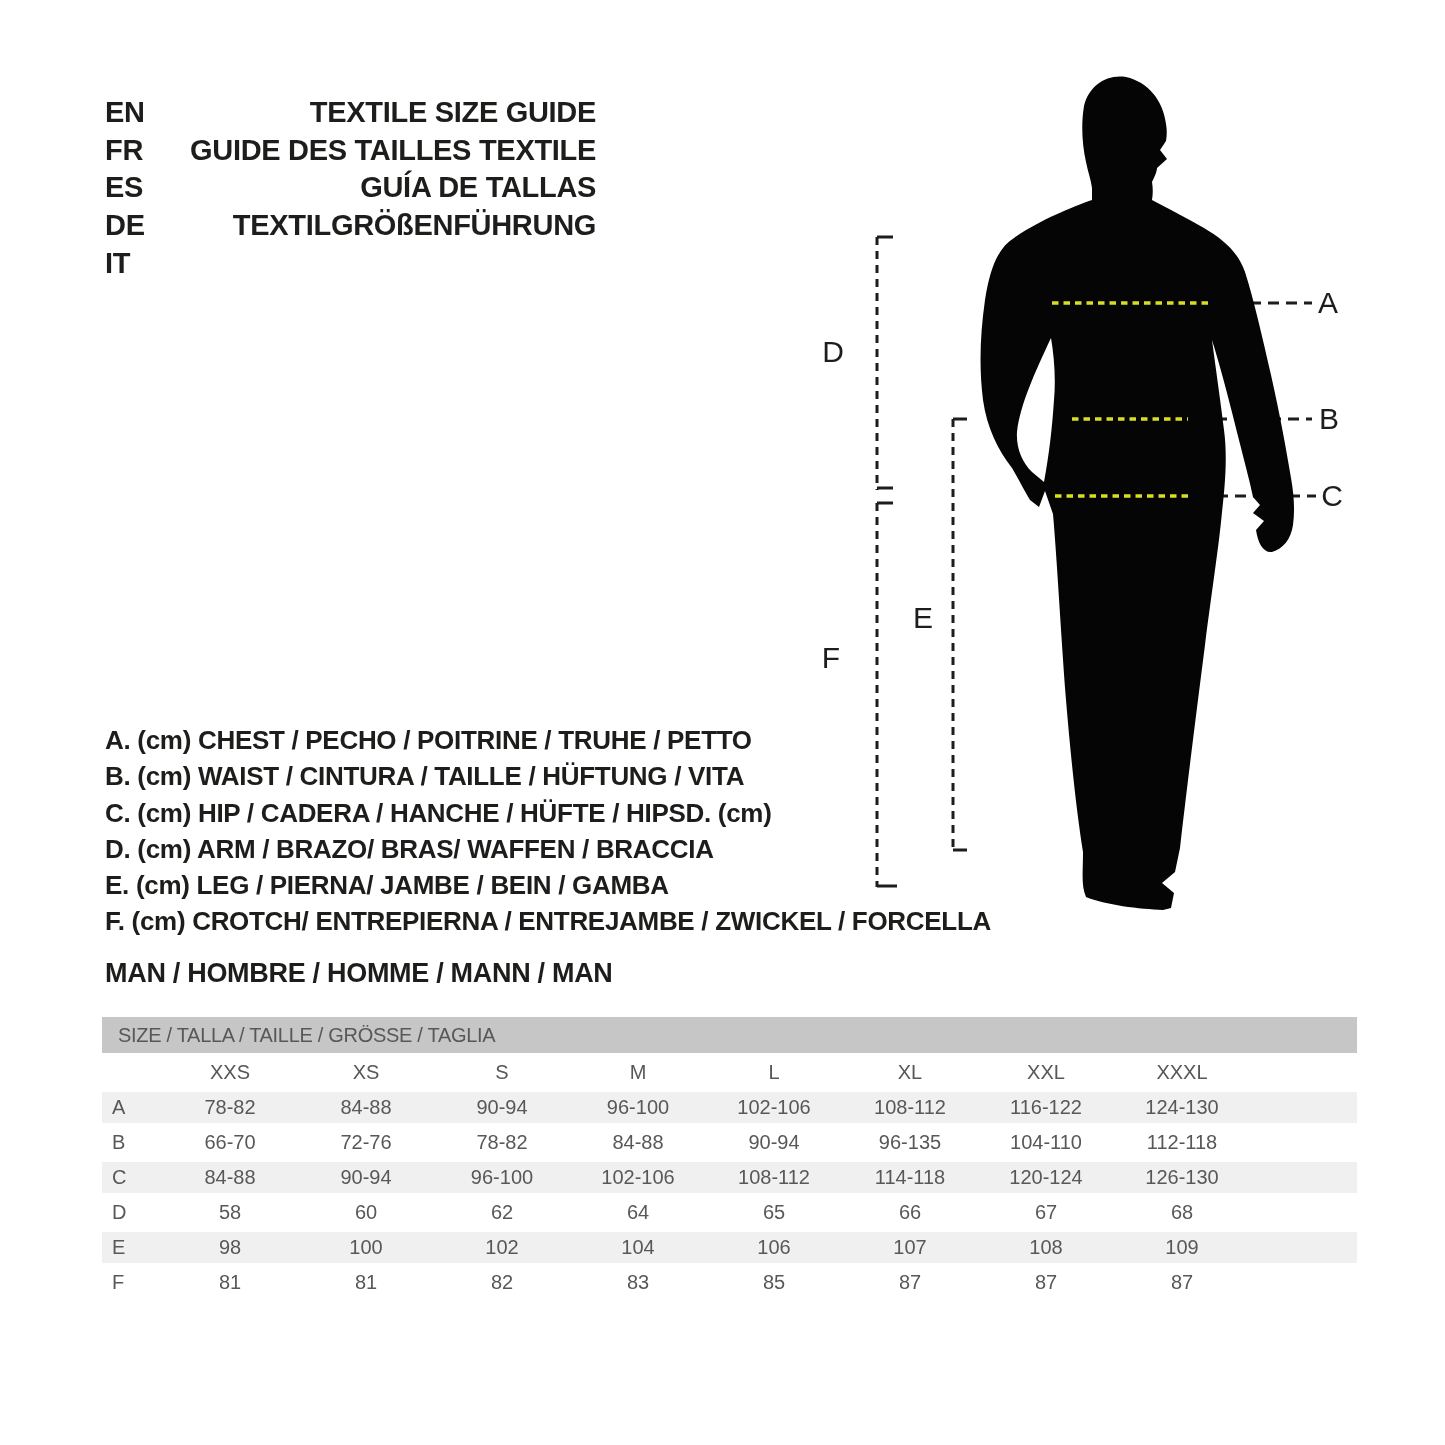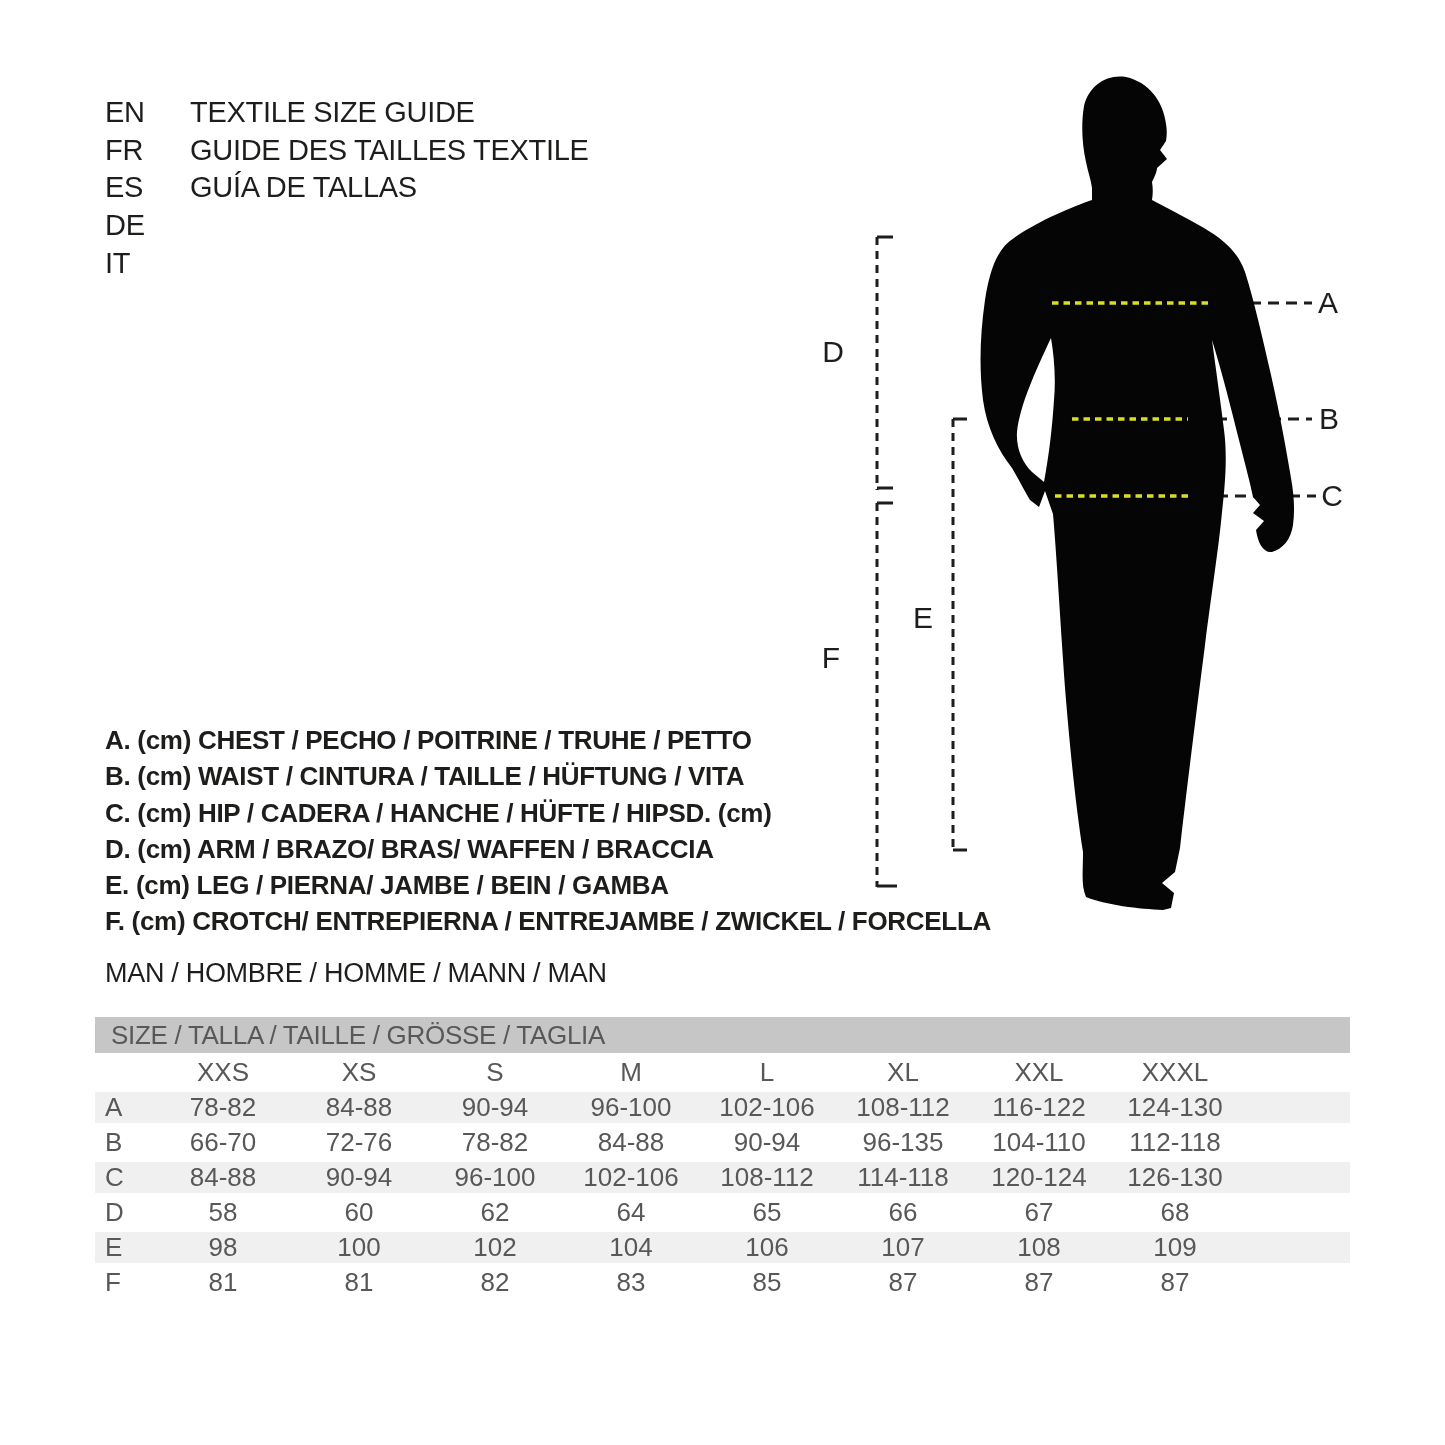--- a/index.html
+++ b/index.html
@@ -1,34 +1,34 @@
 <!DOCTYPE html>
 <html style="--ink: #1d1d1b; --silhouette: #050505; --yellow_dash: #d8de25; --table_text: #58585a; --header_band_bg: #c6c6c6; --row_alt_bg: #f0f0f0;"><head>
 <meta charset="utf-8">
 <style>
   html,body{margin:0;padding:0;background:#ffffff;}
   .page{position:relative;width:1445px;height:1445px;background:#fff;overflow:hidden;
         font-family:"Liberation Sans", sans-serif;color:var(--ink,#1d1d1b);}
   
   .titles{position:absolute;left:105px;top:94px;}
-  .trow{display:flex;line-height:37.7px;font-size:29px;letter-spacing:-0.3px;font-weight:400;}
+  .trow{display:flex;line-height:37.7px;font-size:29px;letter-spacing:-0.3px;font-weight:700;justify-content:space-between;}
   .trow .code{width:85px;}
   
   svg.fig{position:absolute;left:0;top:0;width:1445px;height:1445px;}
   .sil{fill:var(--silhouette,#050505);}
   .dash-black{stroke:var(--ink,#1d1d1b);stroke-width:3;fill:none;}
   .dash-yellow{stroke:var(--yellow_dash,#d8de25);stroke-width:3.5;fill:none;}
   .tick{stroke:var(--ink,#1d1d1b);stroke-width:3;fill:none;}
   .figlabel{position:absolute;width:28px;text-align:center;font-size:30px;line-height:34px;}
   
   .legend{position:absolute;left:105px;top:722px;font-size:26px;line-height:36.3px;
           letter-spacing:-0.3px;font-weight:600;}
-  .gender{position:absolute;left:105px;top:958px;font-size:27px;font-weight:400;letter-spacing:-0.3px;}
-  
-  .sizetable{position:absolute;left:95px;top:1017px;width:1255px;font-size:26px;
+  .gender{position:absolute;left:105px;top:958px;font-size:27px;font-weight:700;letter-spacing:-0.3px;}
+  
+  .sizetable{position:absolute;left:102px;top:1017px;width:1255px;font-size:20px;
              color:var(--table_text,#58585a);}
   .thead{height:36px;line-height:36px;background:var(--header_band_bg,#c6c6c6);
          padding-left:16px;box-sizing:border-box;letter-spacing:-0.3px;}
   .grid{display:grid;grid-template-columns:60px repeat(8,136px) 1fr;align-items:center;}
   .colhead{height:39px;line-height:39px;}
   .cell{text-align:center;}
   .cell.letter{text-align:left;padding-left:10px;}
   .drow{height:31px;line-height:31px;margin-bottom:4px;}
   .drow.alt{background:var(--row_alt_bg,#f0f0f0);}
 </style>
@@ -45,20 +45,21 @@
     <div class="trow">
       <span class="code">FR</span>
       <span class="ttl">GUIDE DES TAILLES TEXTILE</span>
     </div>
     <div class="trow">
       <span class="code">ES</span>
       <span class="ttl">GUÍA DE TALLAS</span>
     </div>
     <div class="trow">
       <span class="code">DE</span>
+      <span class="ttl">TEXTILGRÖßENFÜHRUNG</span>
     </div>
     <div class="trow">
       <span class="code">IT</span>
     </div>
   </div>
 
   <svg class="fig" viewBox="0 0 1445 1445">
 
     <line class="dash-black" stroke-dasharray="11 7" x1="1052" y1="303" x2="1312" y2="303"></line>
     <line class="dash-black" stroke-dasharray="11 7" x1="1072" y1="419" x2="1312" y2="419"></line>

